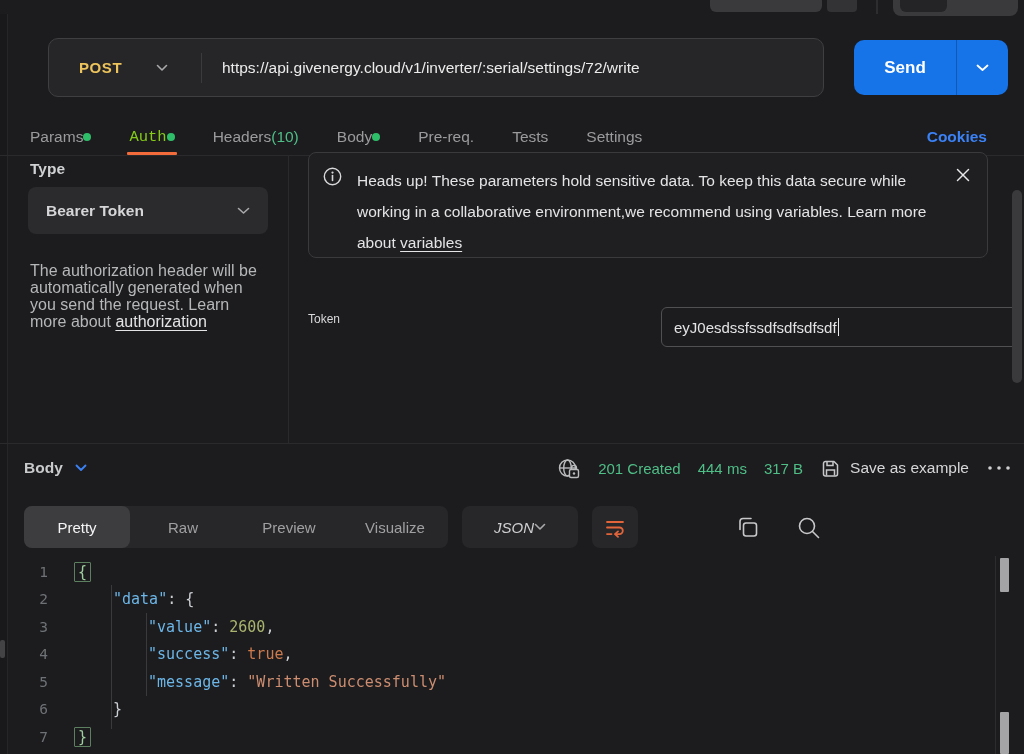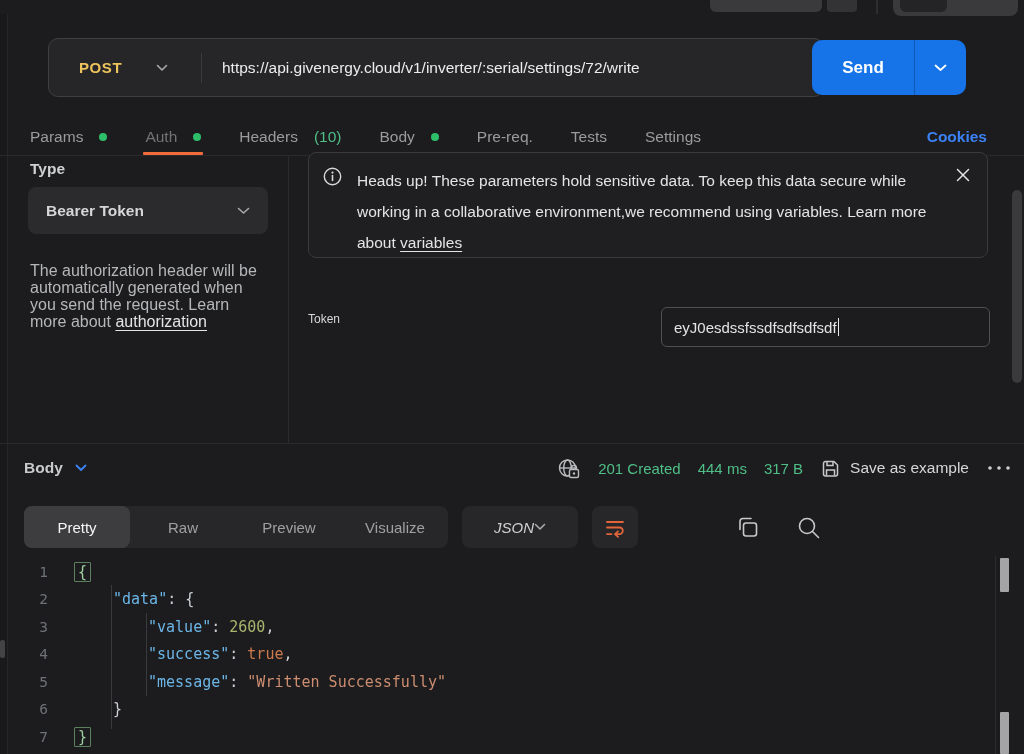--- a/index.html
+++ b/index.html
@@ -25,33 +25,33 @@
     position:absolute; left:48px; top:38px; width:776px; height:59px;
     background:#262628; border:1px solid #3f3f42; border-radius:10px;
     display:flex; align-items:center;
   }
   .method { width:152px; padding-left:30px; font-size:15px; font-weight:700;
     letter-spacing:.6px; color:#edc45c; display:flex; align-items:center; gap:34px; cursor:pointer; }
   .method-divider { width:1px; height:30px; background:#3b3b3e; }
   .url-input { flex:1; background:transparent; border:none; outline:none;
     color:#ececec; font-size:15.5px; padding:0 16px 0 20px; font-family:"Liberation Sans",sans-serif; }
   .send-btn {
-    position:absolute; left:812px; top:40px; width:154px; height:55px;
+    position:absolute; left:854px; top:40px; width:154px; height:55px;
     background:#1673e8; border-radius:10px; display:flex; align-items:center; cursor:pointer;
   }
   .send-label { width:102px; text-align:center; color:#fff; font-size:17px; font-weight:700; }
   .send-split { width:1px; height:55px; background:rgba(0,0,0,.22); }
   .send-caret { flex:1; display:flex; justify-content:center; align-items:center; }
 
   
   .tabs-row { position:absolute; left:0; top:118px; width:1024px; height:37px; display:flex; align-items:center; }
-  .tabs-row .tab { position:relative; display:flex; align-items:center; gap:16px;
+  .tabs-row .tab { position:relative; display:flex; align-items:center; gap:0;
     color:#9b9b9d; font-size:15.5px; margin-right:38px; height:37px; cursor:pointer; }
   .tabs-row .tab:first-child { margin-left:30px; }
-  .tab.active { color:#737373; }
+  .tab.active { color:#84cc16;font-family:Liberation Mono, monospace; }
   .tab.active::after { content:""; position:absolute; left:-2px; right:-2px; bottom:0;
     height:3px; background:#f26b3a; border-radius:1px; }
   .dot { width:8px; height:8px; border-radius:50%; background:#2ebe6a; }
   .tab-count { color:#4fbe87; }
   .cookies { margin-left:auto; margin-right:37px; color:#3b82f6; font-size:15.5px; font-weight:600; cursor:pointer; }
   .tabs-border { position:absolute; left:0; top:155px; width:1024px; height:1px; background:#2a2a2c; }
 
   
   .v-divider { position:absolute; left:288px; top:156px; width:1px; height:287px; background:#2a2a2c; }
   .type-label { position:absolute; left:30px; top:160px; font-size:15.5px; font-weight:600; color:#cfd1d3; }
@@ -71,21 +71,21 @@
     border:1px solid #3a3a3c; border-radius:8px; background:#1f1f21;
     padding:12px 14px 12px 14px;
   }
   .banner-text { margin-left:34px; margin-right:44px; color:#e4e4e6; font-size:15.5px; line-height:31px; }
   .banner-info { position:absolute; left:14px; top:14px; }
   .banner-close { position:absolute; right:16px; top:14px; cursor:pointer; }
 
   
   .token-label { position:absolute; left:308px; top:312px; font-size:12px; color:#d8d8da; }
   .token-input {
-    position:absolute; left:661px; top:307px; width:329px; height:40px;
+    position:absolute; left:661px; top:307px; width:361px; height:40px;
     border:1px solid #505053; border-radius:6px; background:#1c1c1e;
     display:flex; align-items:center; padding:0 12px; cursor:text;
   }
   .token-input .tval { color:#e3e3e5; font-size:15px; white-space:nowrap; }
   .caret { display:inline-block; width:1.5px; height:18px; background:#eaeaea; margin-left:1px; }
 
   
   .outer-thumb { position:absolute; left:1012px; top:190px; width:10px; height:193px;
     background:#3a3a3d; border-radius:5px; cursor:pointer; }
 

